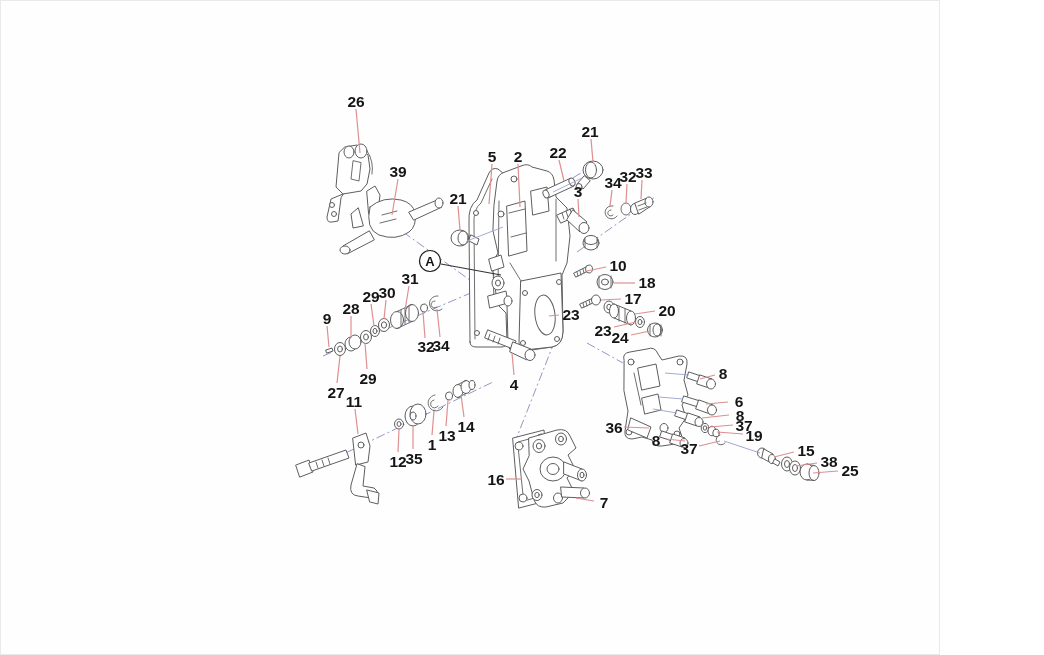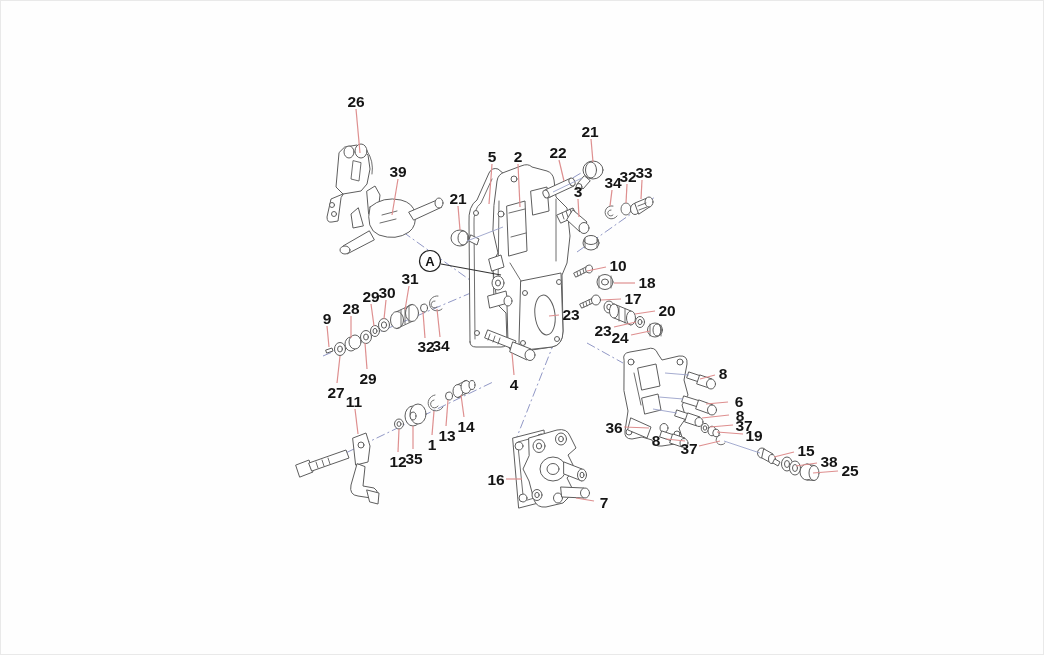--- a/index.html
+++ b/index.html
@@ -1,17 +1,17 @@
 <!DOCTYPE html>
 <html><head>
 <meta charset="utf-8">
 <style>
   html,body{margin:0;padding:0;background:#ffffff;}
   .frame{
-    position:relative;width:1044px;height:655px;box-sizing:border-box;
+    position:relative;width:940px;height:655px;box-sizing:border-box;
     border:1px solid #e9e9e9;background:#fefefe;overflow:hidden;
     font-family:"Liberation Sans", sans-serif;
   }
   svg{display:block;}
   .parts{fill:#ffffff;stroke:#5e5e5e;stroke-width:1;stroke-linejoin:round;stroke-linecap:round;}
   .parts .thin{fill:none;stroke-width:0.9;}
   .axis-line{stroke-width:1;fill:none;}
   .asm-line{stroke-width:0.9;fill:none;}
   .leader{stroke-width:1.2;fill:none;}
   .callout-label{font-family:"Liberation Sans", sans-serif;font-weight:bold;font-size:15.5px;}

